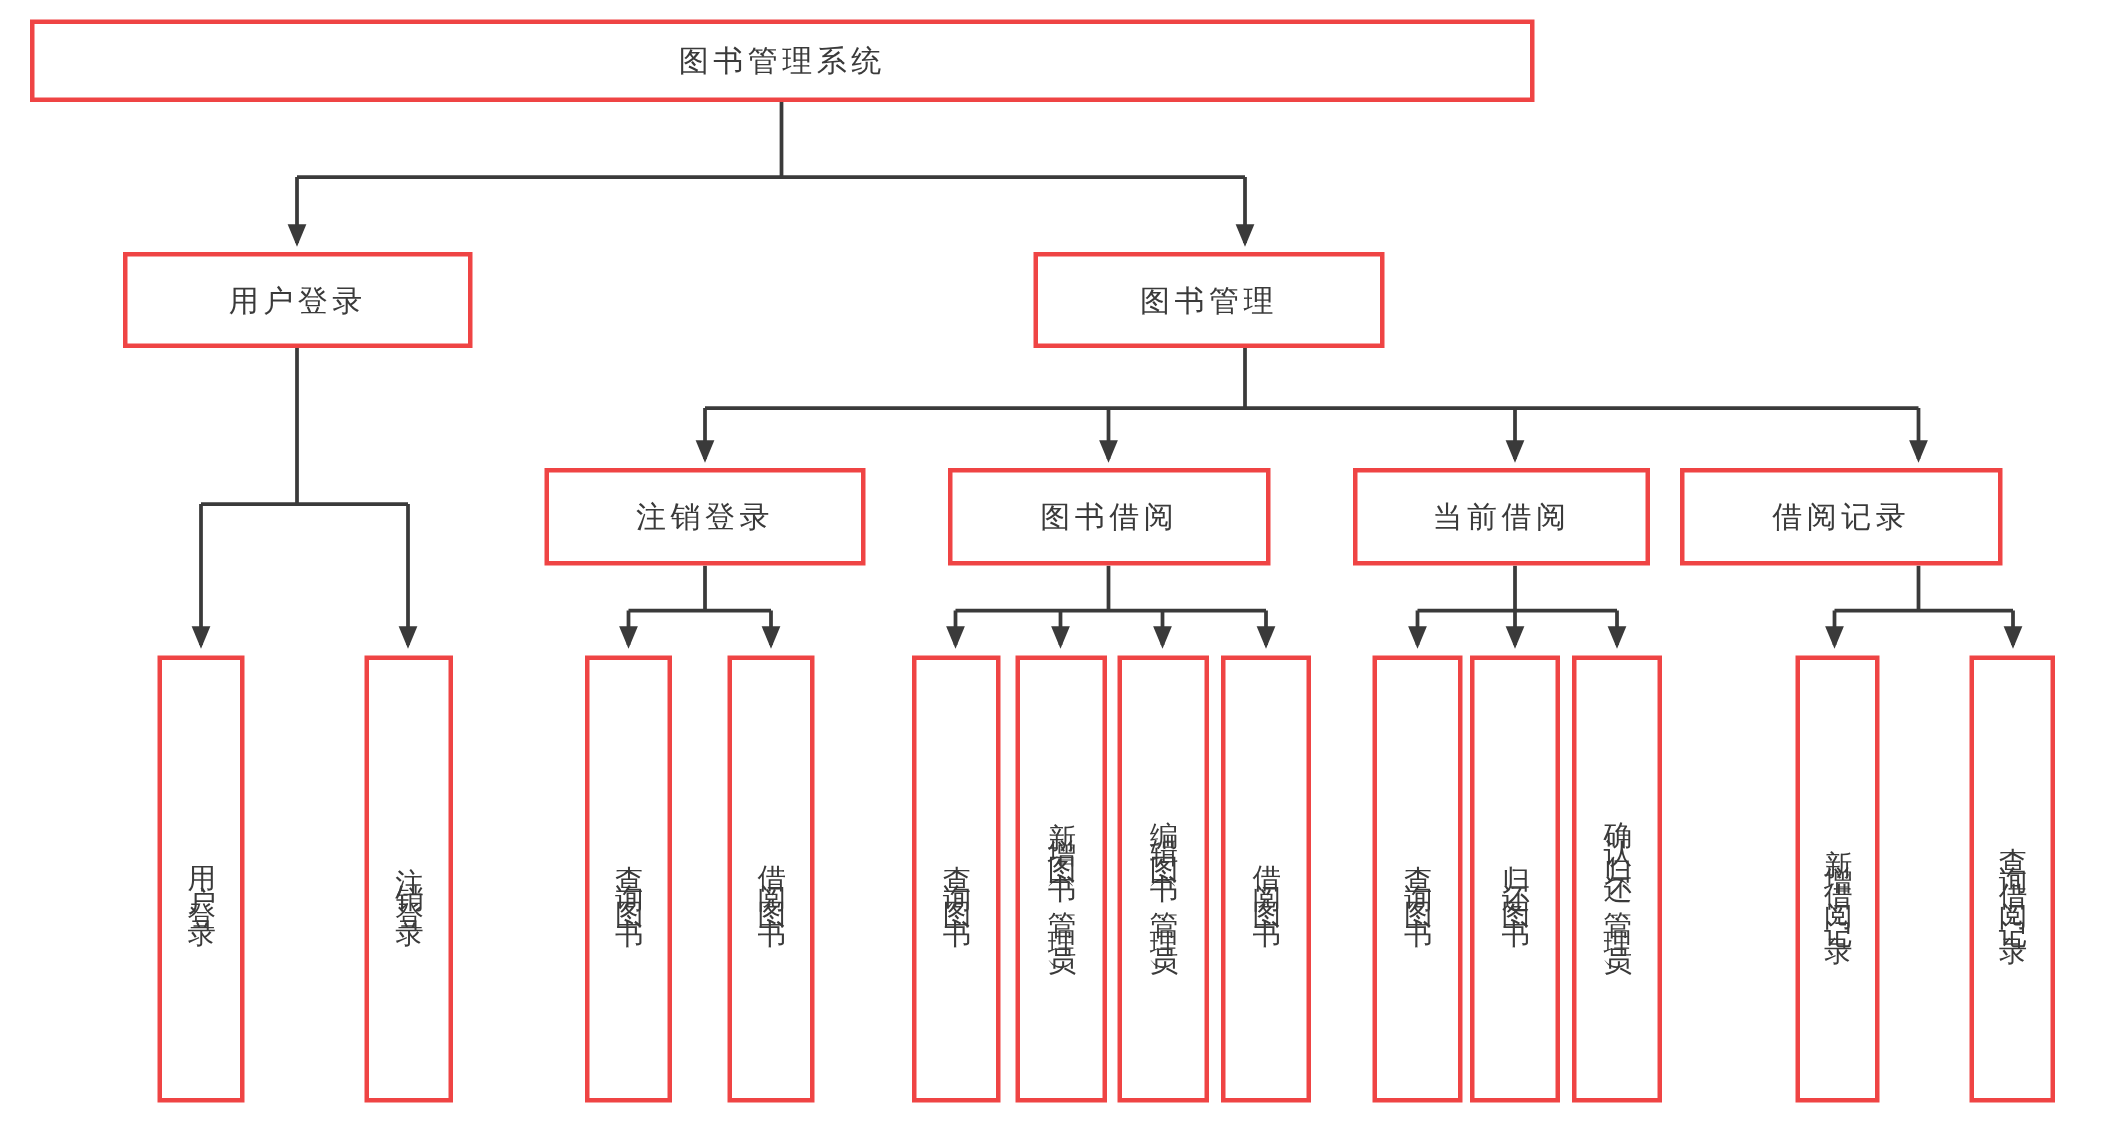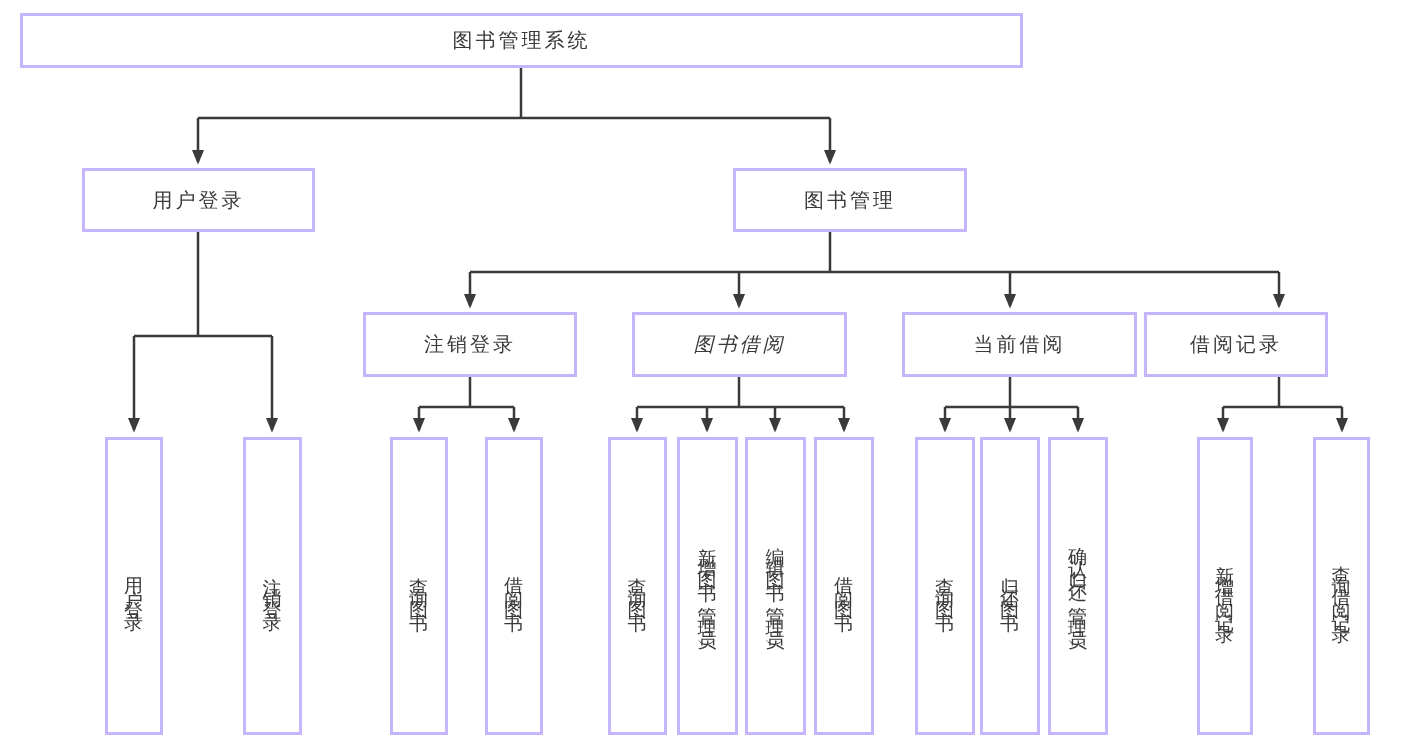--- a/index.html
+++ b/index.html
@@ -8,21 +8,21 @@
     width:1405px;height:747px;
     background:#ffffff;
     font-family:"Liberation Sans","DejaVu Sans",sans-serif;
     overflow:hidden;
   }
   .connectors{position:absolute;left:0;top:0;z-index:0;}
   .node{
     position:absolute;
     box-sizing:border-box;
     background:#ffffff;
-    border:3px solid #c4b5fd;
+    border:3px solid #ef4444;
     color:#3a3a3a;
     display:flex;
     align-items:center;
     justify-content:center;
     z-index:1;
   }
   .node.h{
     font-size:20px;
     letter-spacing:3px;
     white-space:nowrap;
@@ -97,26 +97,26 @@
       <path d="M1279,377 V407"></path>
       <path d="M1223,407 H1342"></path>
       <path d="M1223,407 V430" marker-end="url(#arw)"></path>
       <path d="M1342,407 V430" marker-end="url(#arw)"></path>
     </g>
   </svg>
 
   <div class="node h" style="left:20px;top:13px;width:1003px;height:55px;">图书管理系统</div>
 
   <div class="node h" style="left:82px;top:168px;width:233px;height:64px;">用户登录</div>
-  <div class="node h" style="left:733px;top:168px;width:234px;height:64px;">图书管理</div>
+  <div class="node h" style="left:689px;top:168px;width:234px;height:64px;">图书管理</div>
 
   <div class="node h" style="left:363px;top:312px;width:214px;height:65px;">注销登录</div>
-  <div class="node h" style="left:632px;top:312px;width:215px;height:65px;font-style:italic;">图书借阅</div>
-  <div class="node h" style="left:902px;top:312px;width:235px;height:65px;">当前借阅</div>
-  <div class="node h" style="left:1144px;top:312px;width:184px;height:65px;">借阅记录</div>
+  <div class="node h" style="left:632px;top:312px;width:215px;height:65px;">图书借阅</div>
+  <div class="node h" style="left:902px;top:312px;width:198px;height:65px;">当前借阅</div>
+  <div class="node h" style="left:1120px;top:312px;width:215px;height:65px;">借阅记录</div>
 
   <div class="node v" style="left:105px;top:437px;width:58px;height:298px;">用户登录</div>
   <div class="node v" style="left:243px;top:437px;width:59px;height:298px;">注销登录</div>
 
   <div class="node v" style="left:390px;top:437px;width:58px;height:298px;">查询图书</div>
   <div class="node v" style="left:485px;top:437px;width:58px;height:298px;">借阅图书</div>
 
   <div class="node v" style="left:608px;top:437px;width:59px;height:298px;">查询图书</div>
   <div class="node v" style="left:677px;top:437px;width:61px;height:298px;">新增图书（管理员）</div>
   <div class="node v" style="left:745px;top:437px;width:61px;height:298px;">编辑图书（管理员）</div>

